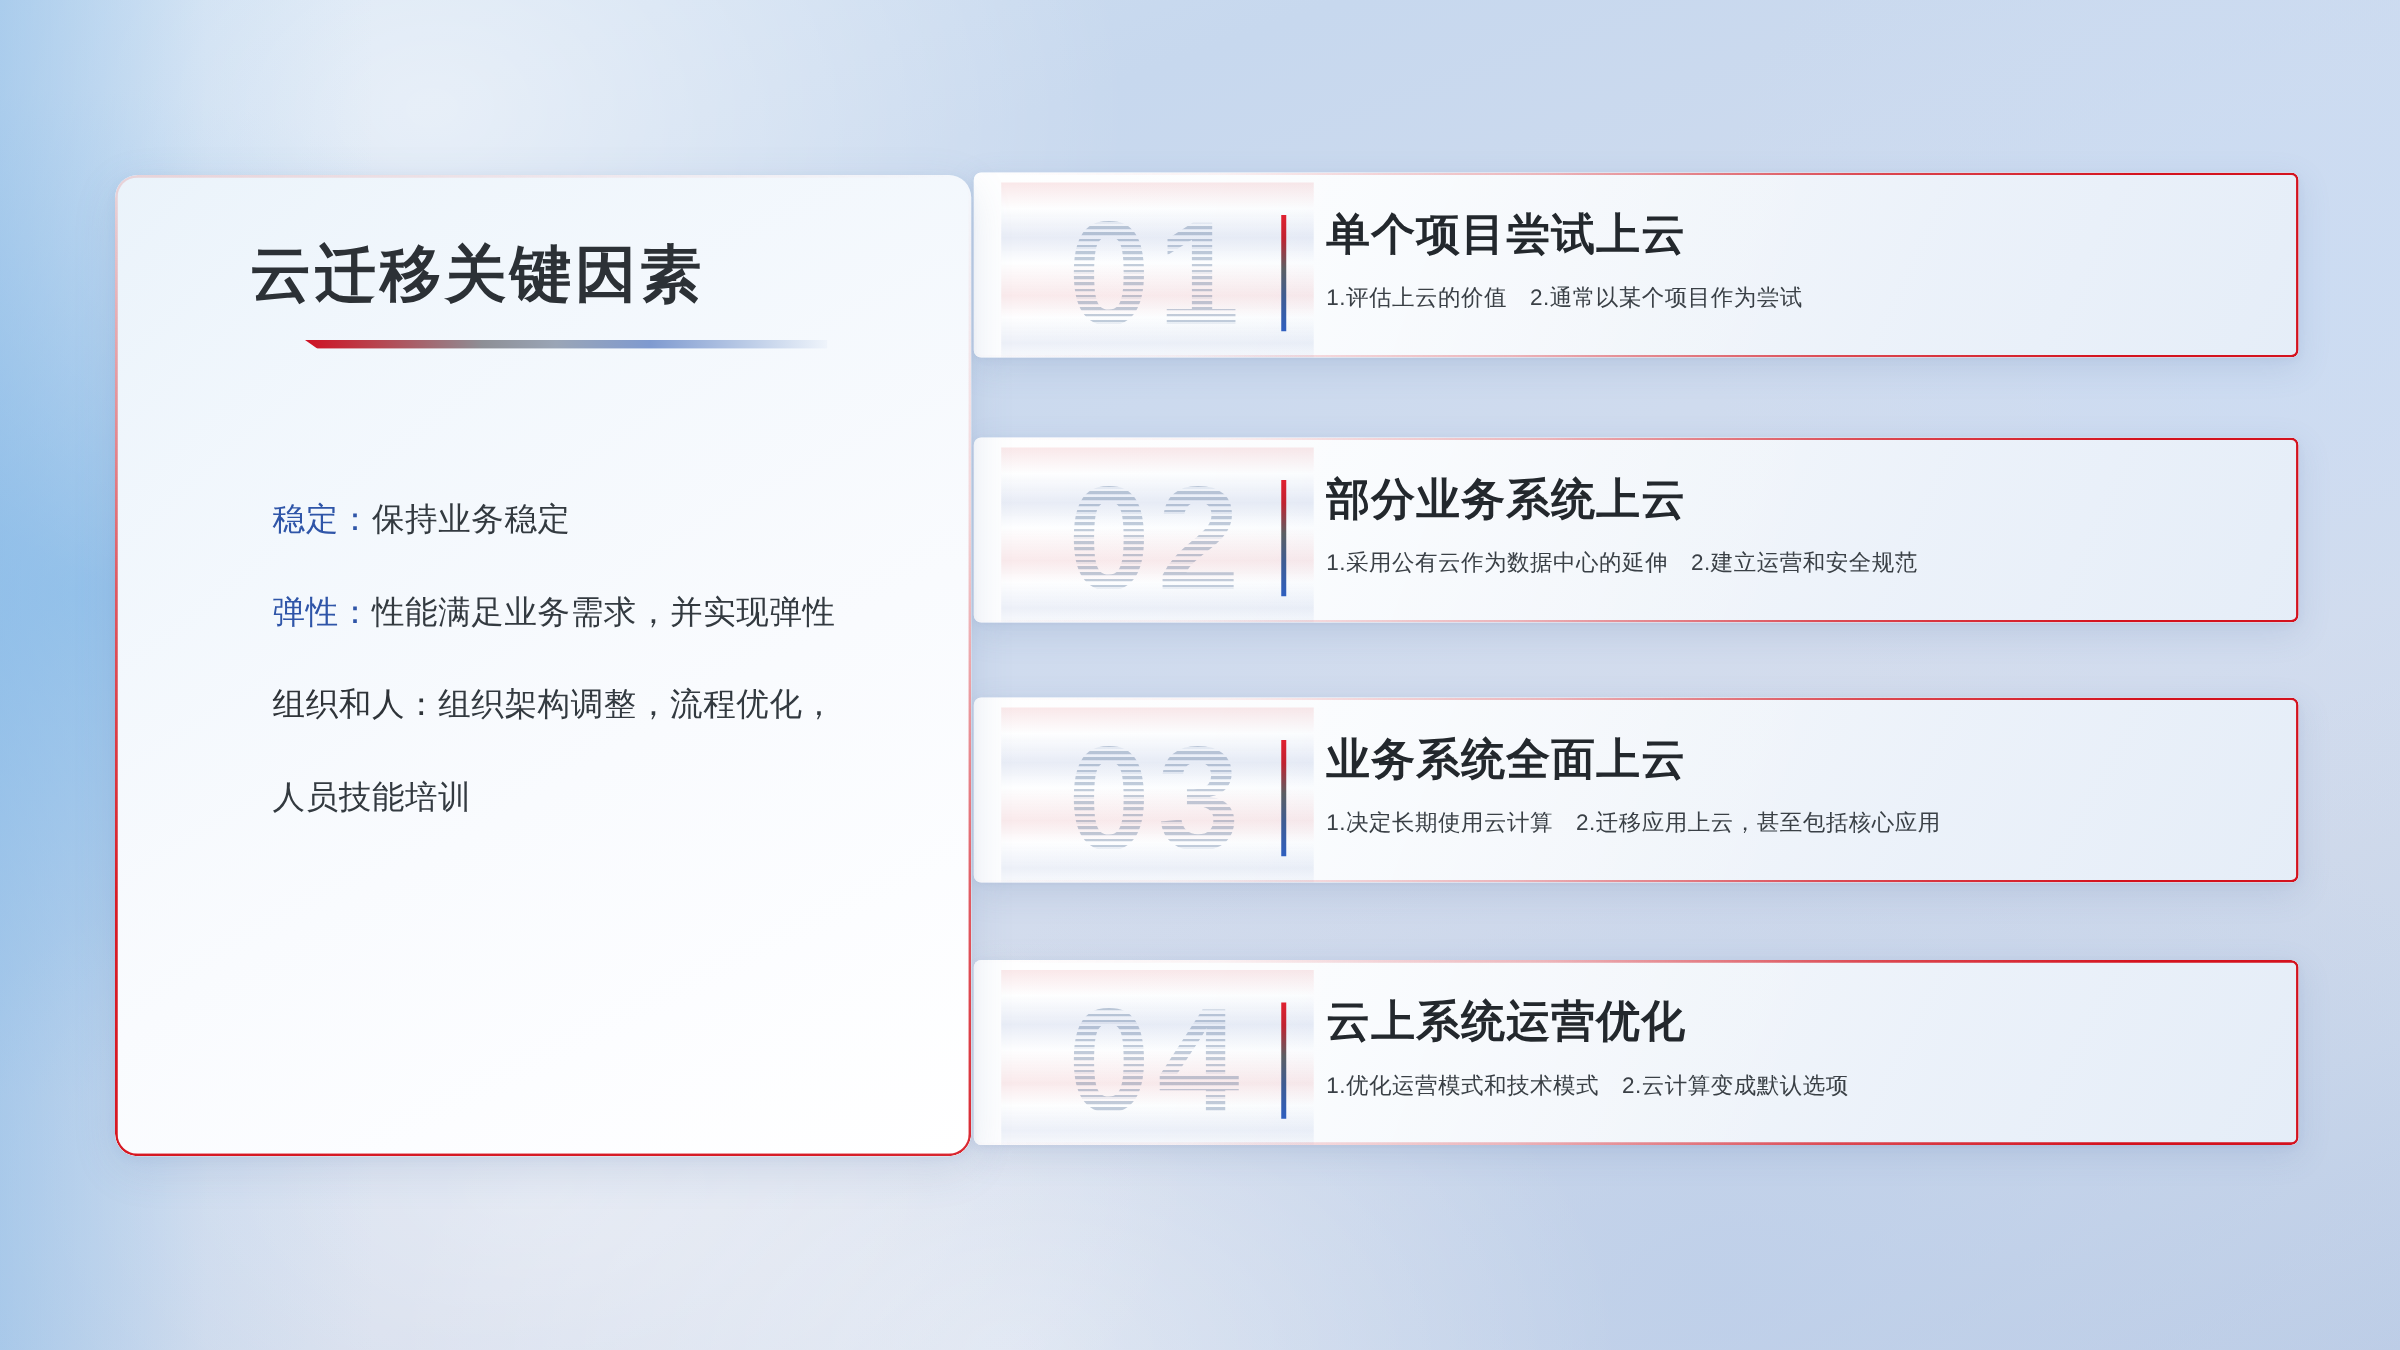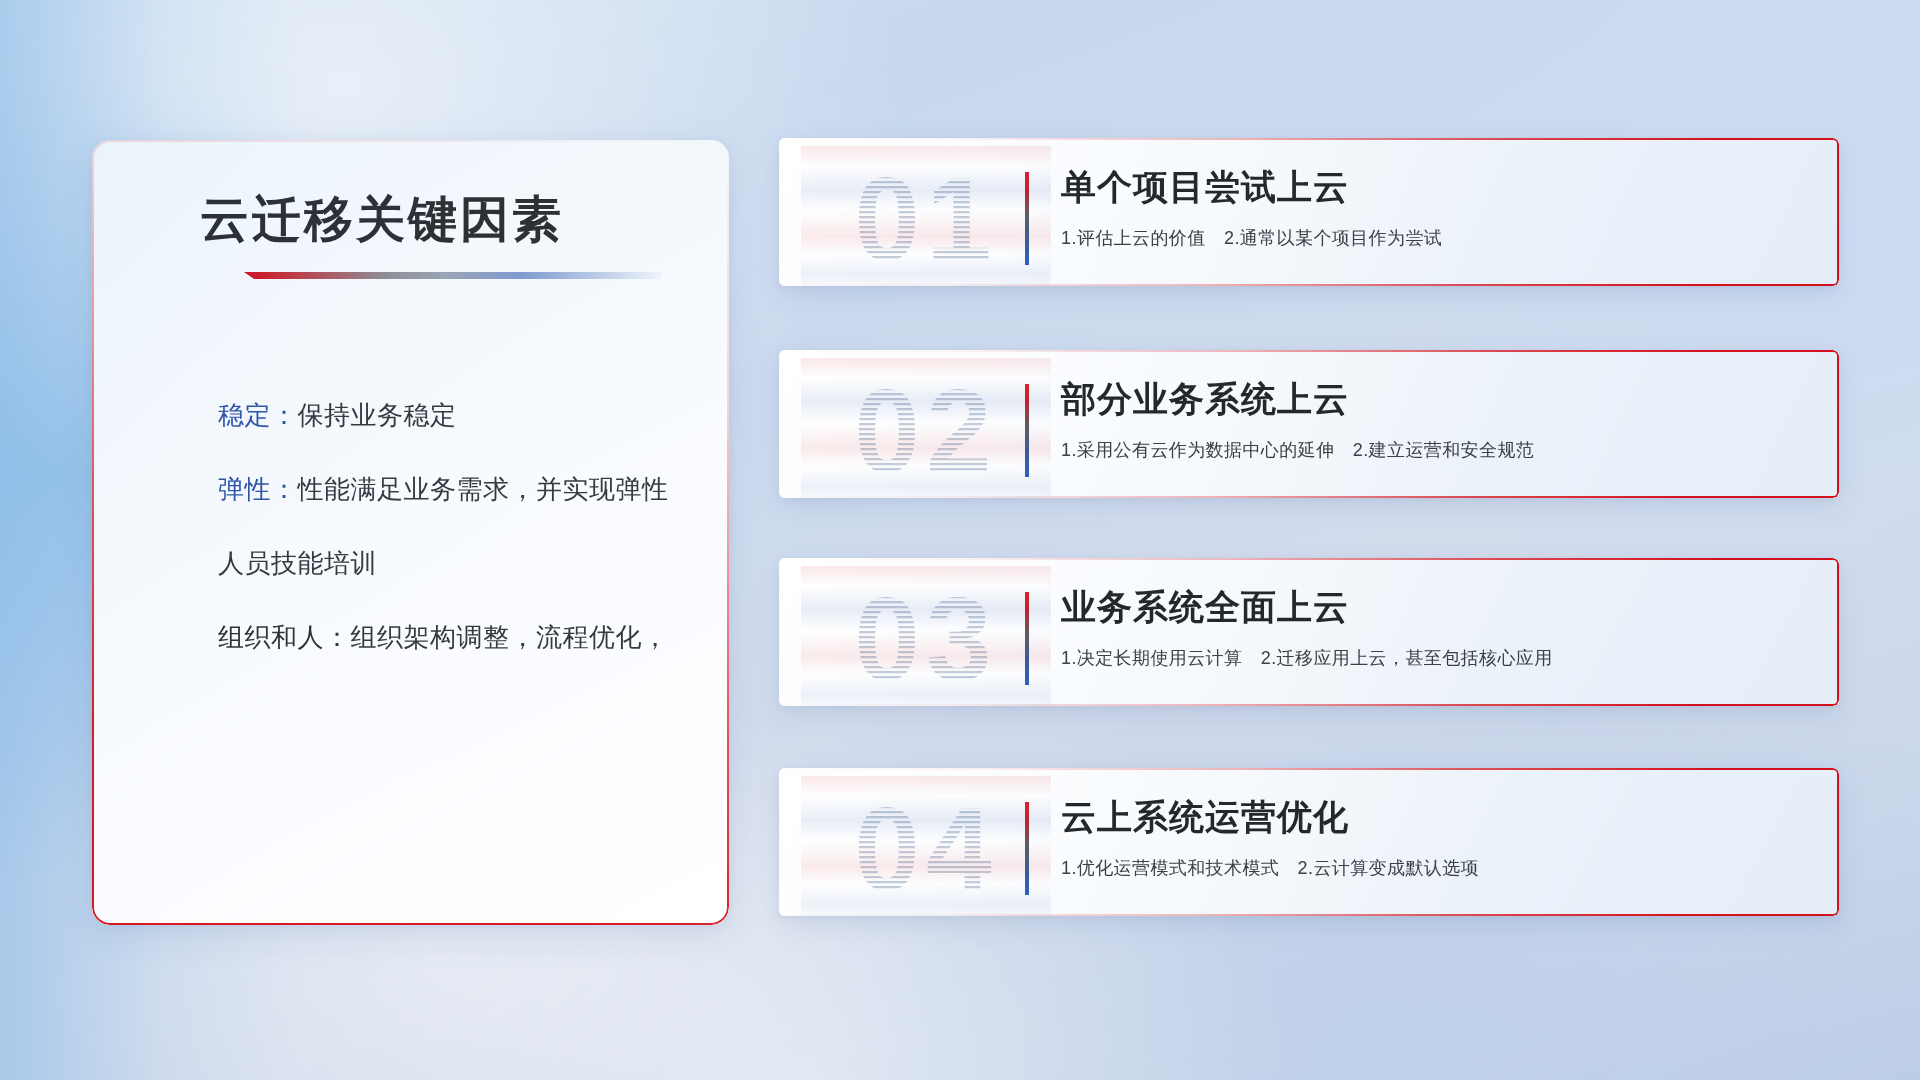--- a/index.html
+++ b/index.html
@@ -60,20 +60,21 @@
         rgba(236,244,251,0.96) 0%,
         rgba(243,248,253,0.97) 24%,
         rgba(249,251,254,0.98) 52%,
         rgba(252,253,255,0.99) 76%,
         rgba(255,255,255,1) 100%);
     box-shadow:
       0 10px 34px rgba(92,126,175,0.16),
       0 2px 8px rgba(92,126,175,0.08);
     overflow: hidden;
     z-index: 2;
+    padding-left: 48px;
   }
   
   #left-panel-stroke {
     position: absolute;
     inset: 0;
     border-radius: 18px;
     padding: 2px;
     background:
       linear-gradient(200deg,
         rgba(220,60,60,0.0) 0%,
@@ -274,24 +275,24 @@
     <div id="left-title-rule"></div>
 
     <div id="left-list">
       <div class="left-row accent">
         <span class="k">稳定：</span><span class="v">保持业务稳定</span>
       </div>
       <div class="left-row accent">
         <span class="k">弹性：</span><span class="v">性能满足业务需求，并实现弹性</span>
       </div>
       <div class="left-row">
-        <span class="k"></span><span class="v">人员技能培训</span>
+        <span class="k">组织和人：</span><span class="v">组织架构调整，流程优化，</span>
       </div>
       <div class="left-row">
-        <span class="k">组织和人：</span><span class="v">组织架构调整，流程优化，</span>
+        <span class="k"></span><span class="v">人员技能培训</span>
       </div>
     </div>
   </div>
 
   <div class="card" id="card-1">
     <div class="card-gloss"></div>
     <div class="card-stroke"></div>
     <div class="card-index">01</div>
     <div class="card-index-tint" style="mask-image: none;"></div>
     <div class="card-bar"></div>

